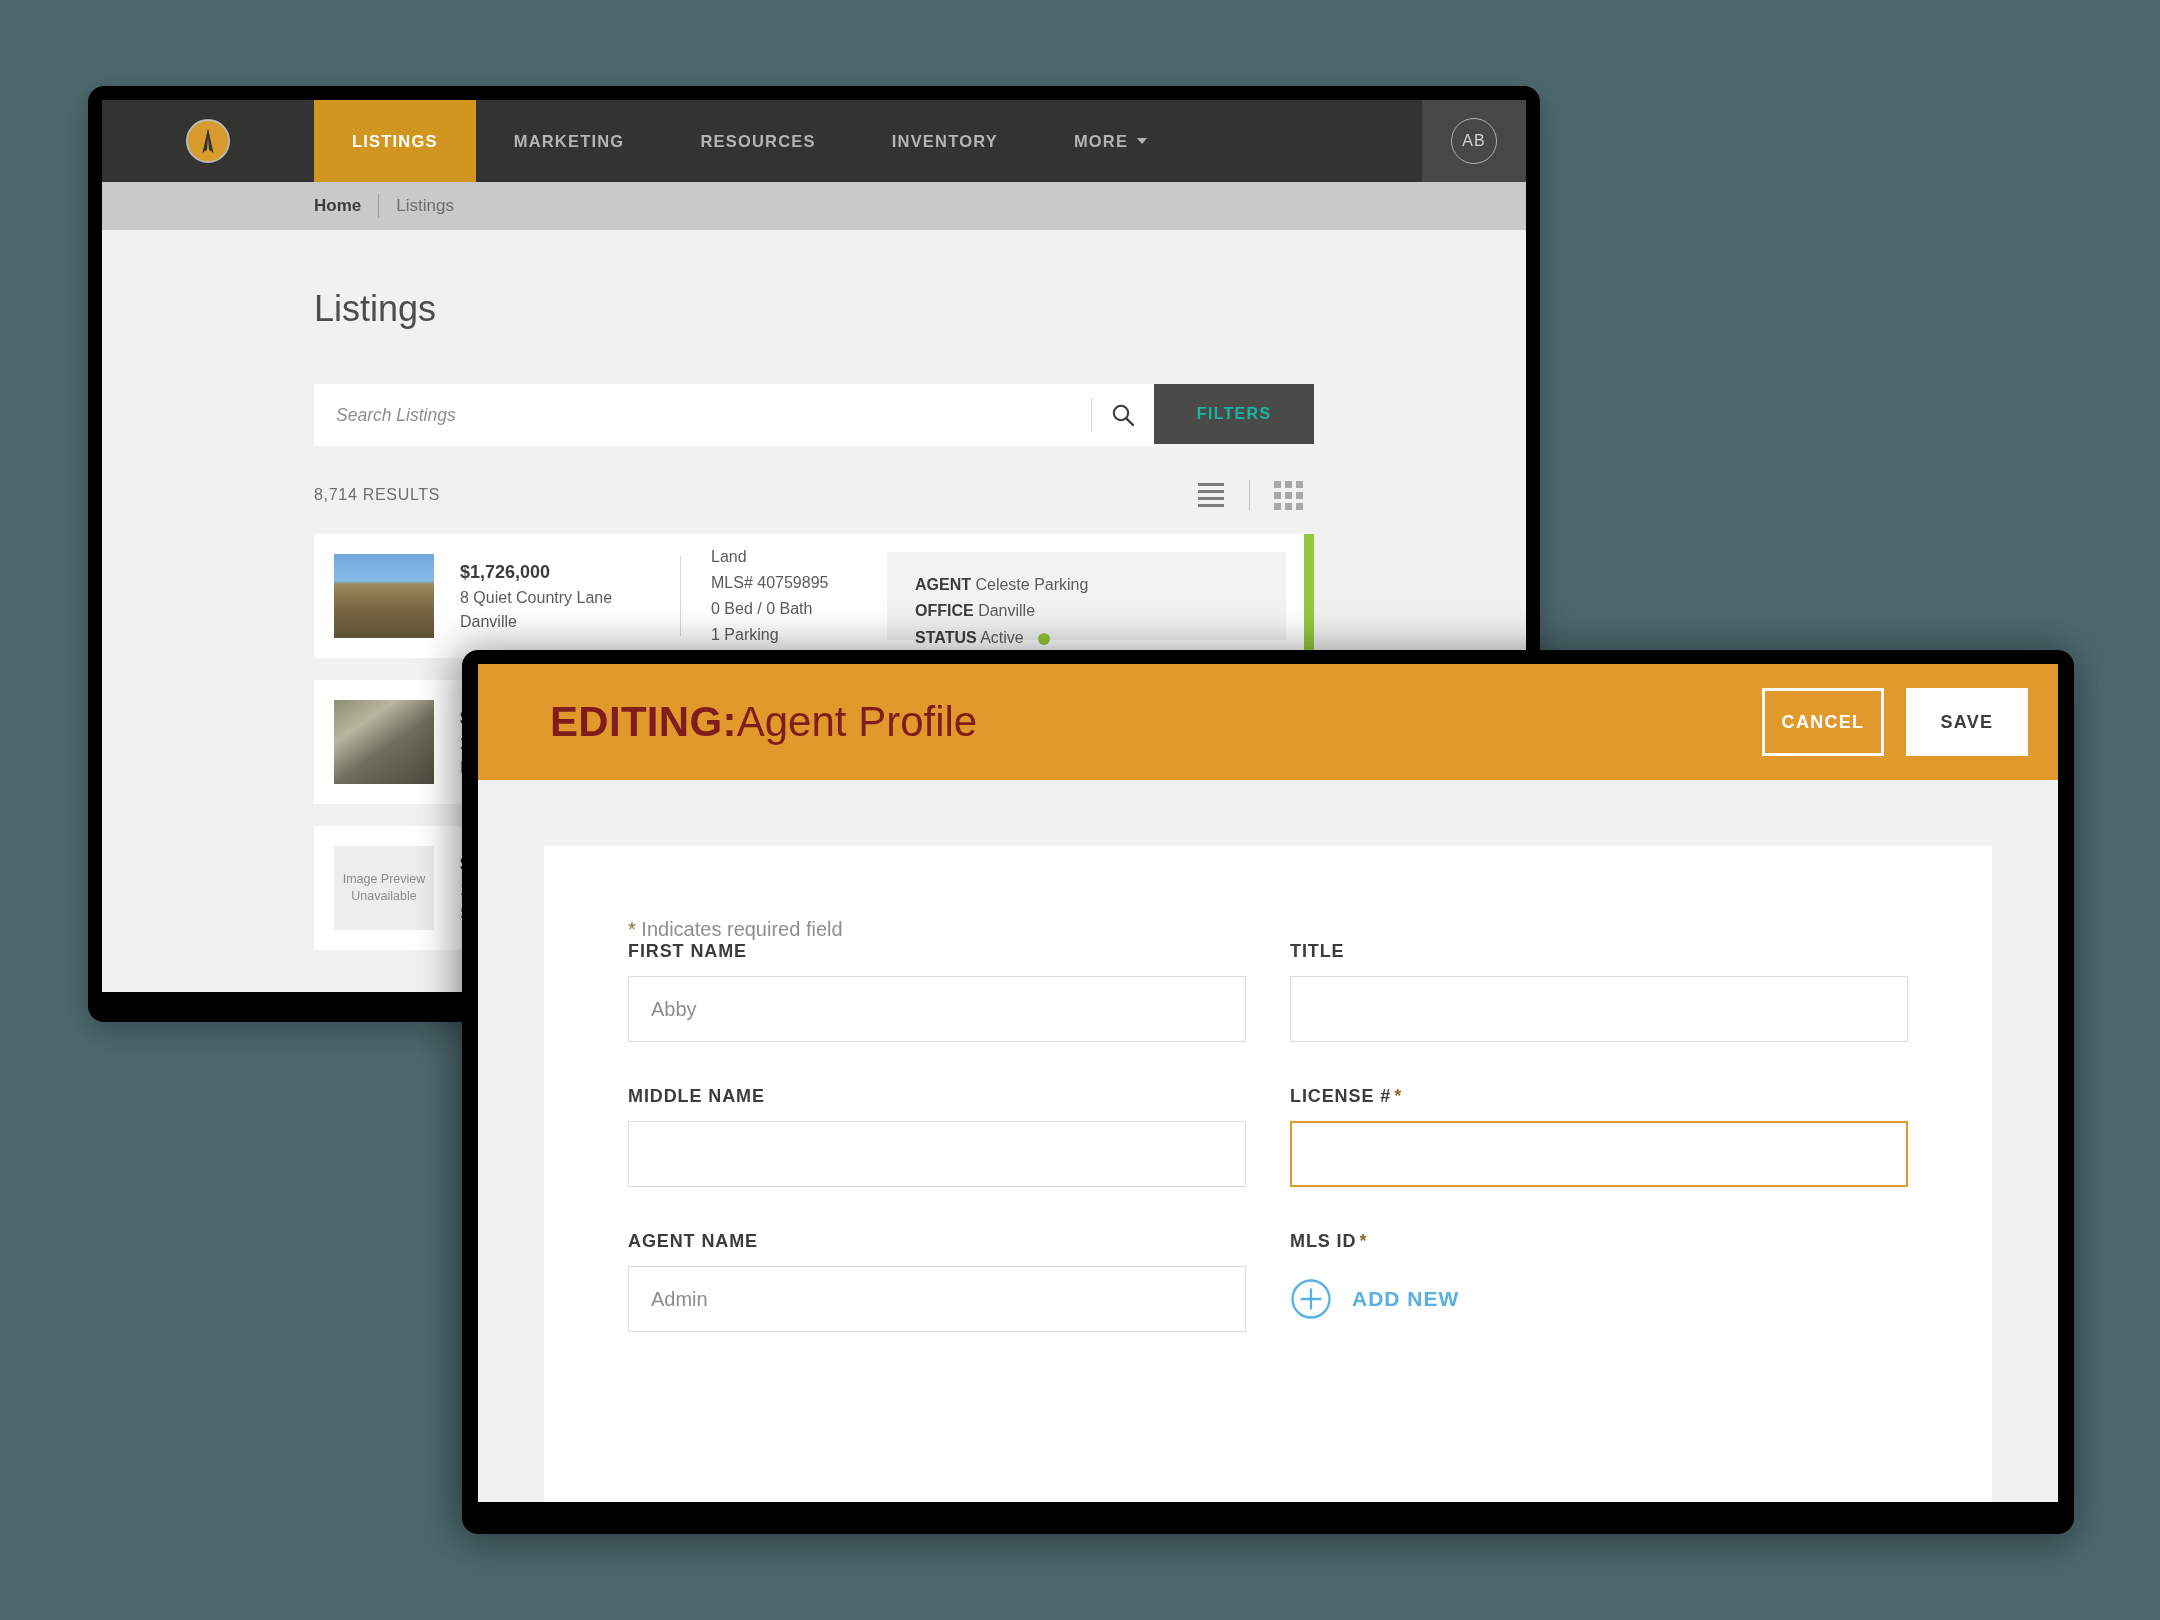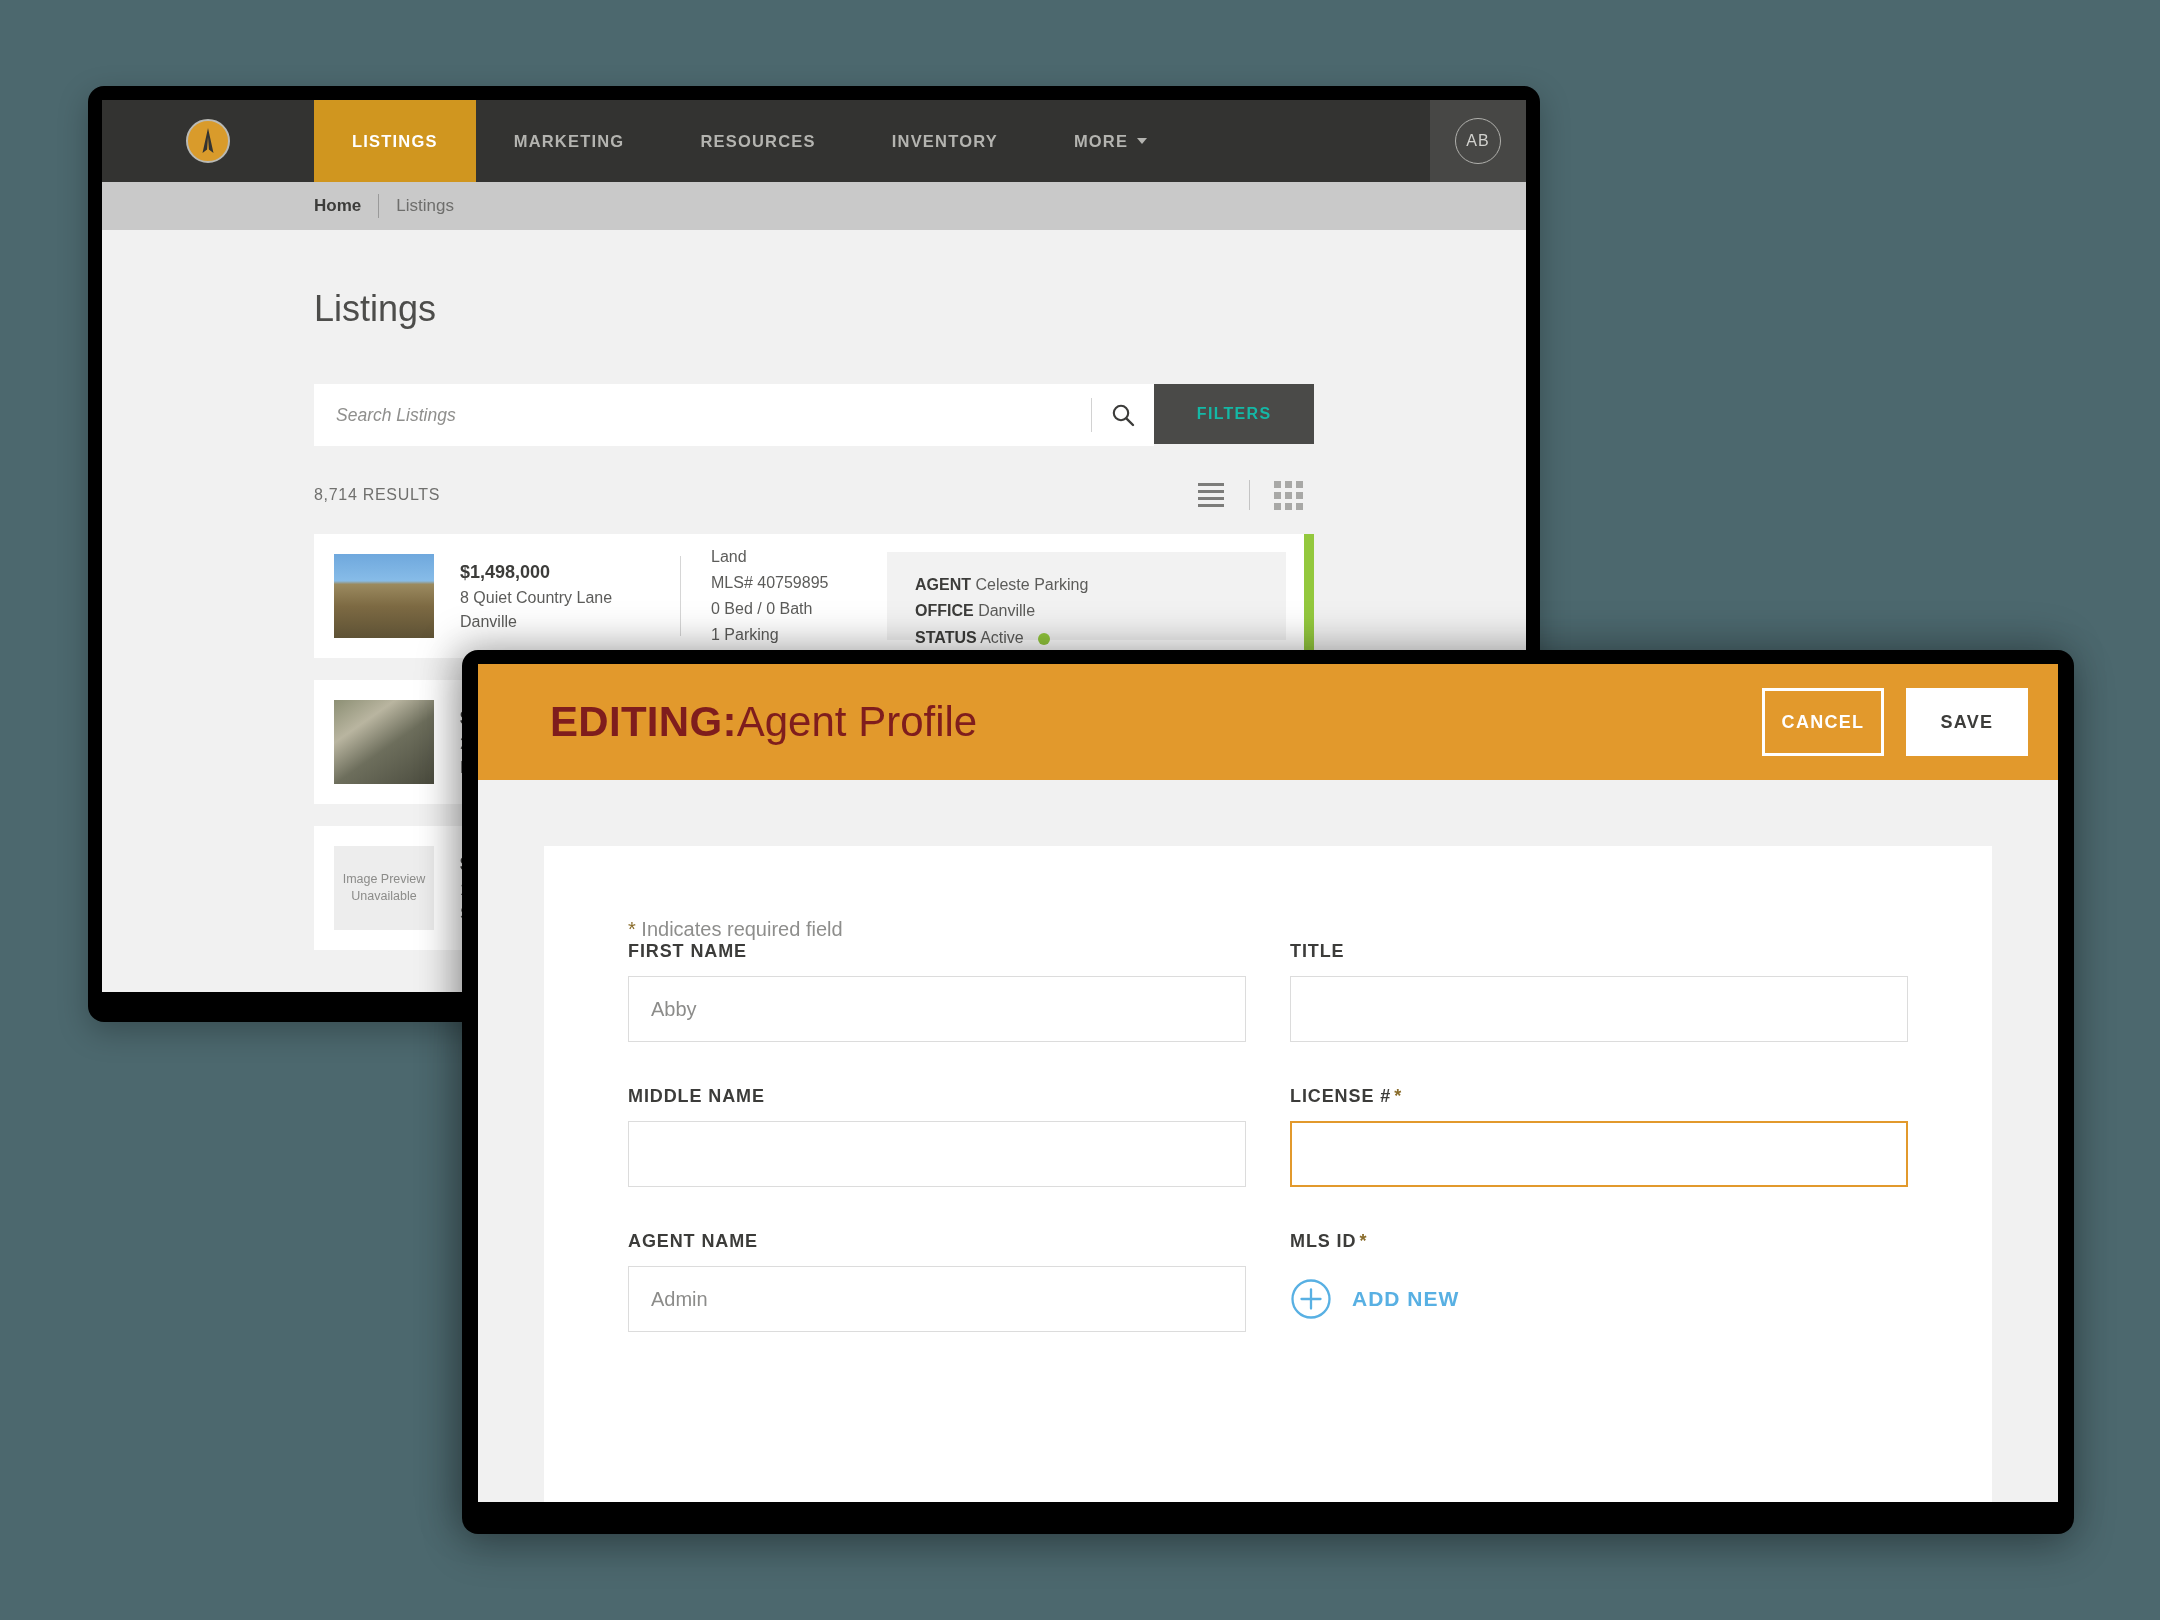--- a/index.html
+++ b/index.html
@@ -118,21 +118,21 @@
   .nav-caret {
     display: inline-block;
     margin-left: 9px;
     width: 0; height: 0;
     border-left: 5px solid transparent;
     border-right: 5px solid transparent;
     border-top: 6px solid #b4b4b0;
   }
 
   .nav-avatar-cell {
-    width: 96px;
+    width: 104px;
     background: #474745;
     display: flex;
     align-items: center;
     justify-content: center;
   }
   .avatar-circle {
     width: 46px; height: 46px;
     border-radius: 50%;
     border: 1.6px solid #b0b0ac;
     color: #d2d2ce;
@@ -511,21 +511,21 @@
                 <span></span>
                 <span></span>
             </span>
           </button>
         </div>
       </div>
 
       <div class="listing-card">
         <div class="thumb" style="background-image:linear-gradient(180deg,#6fa8dd 0%,#87bce8 32%,#9b8a5f 36%,#7d6a43 62%,#5e5235 100%);"></div>
         <div class="card-main">
-          <div class="card-price">$1,498,000</div>
+          <div class="card-price">$1,726,000</div>
           <div class="card-addr">8 Quiet Country Lane</div>
           <div class="card-city">Danville</div>
         </div>
         <div class="card-vrule"></div>
         <div class="card-specs">
           <div>Land</div>
           <div>MLS# 40759895</div>
           <div>0 Bed / 0 Bath</div>
           <div>1 Parking</div>
         </div>

